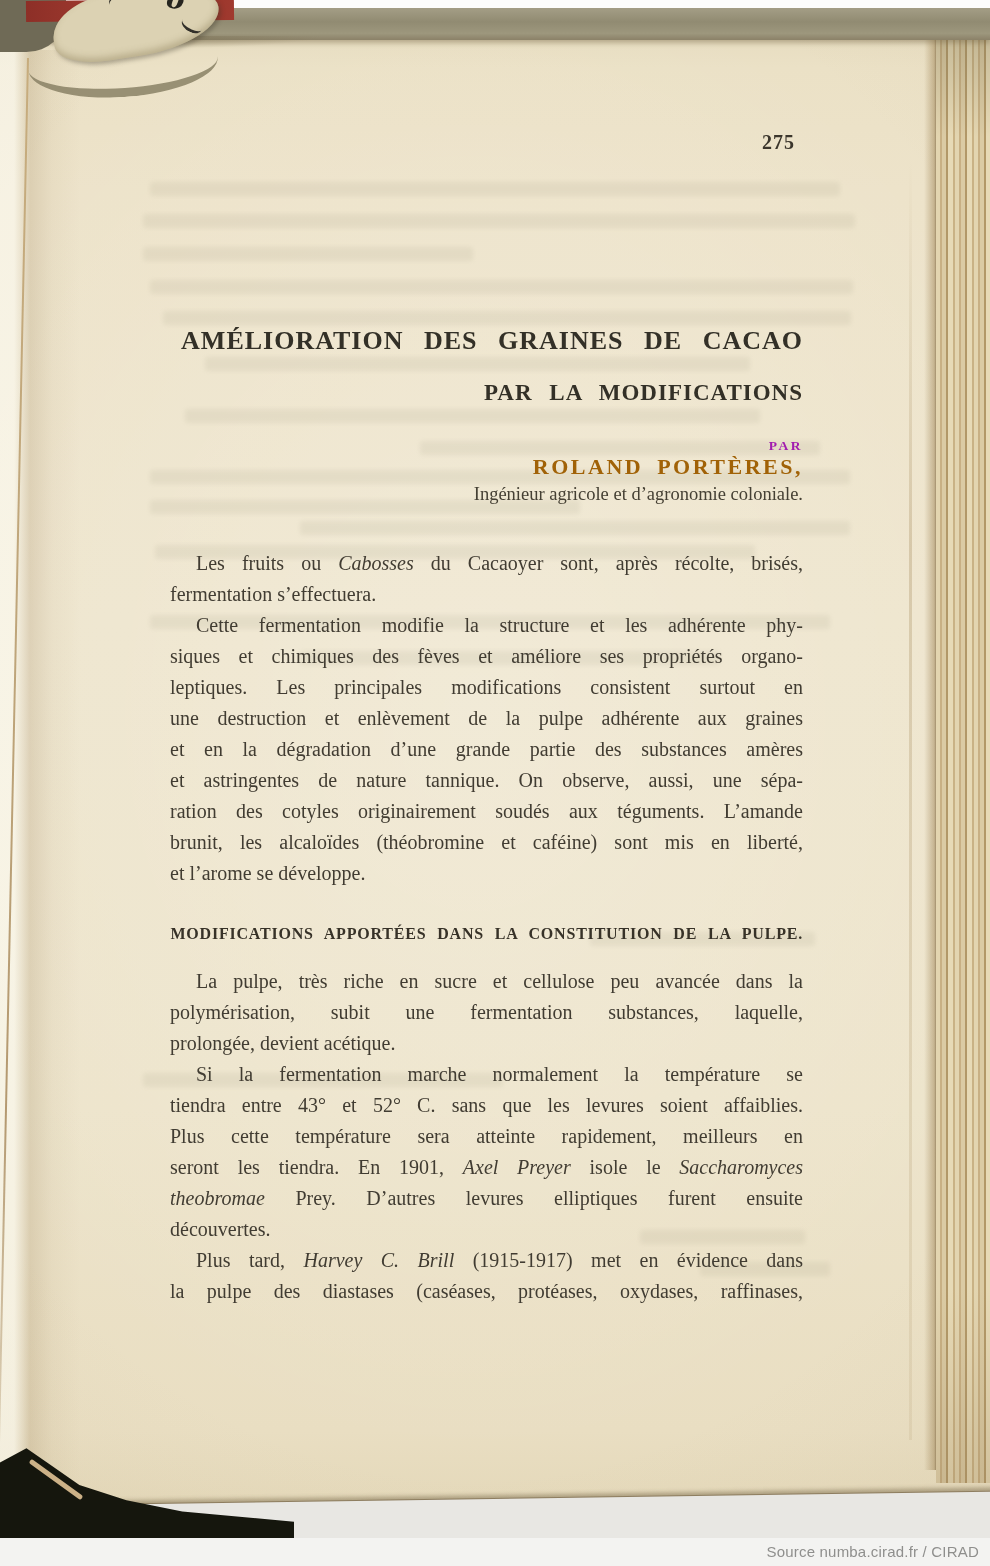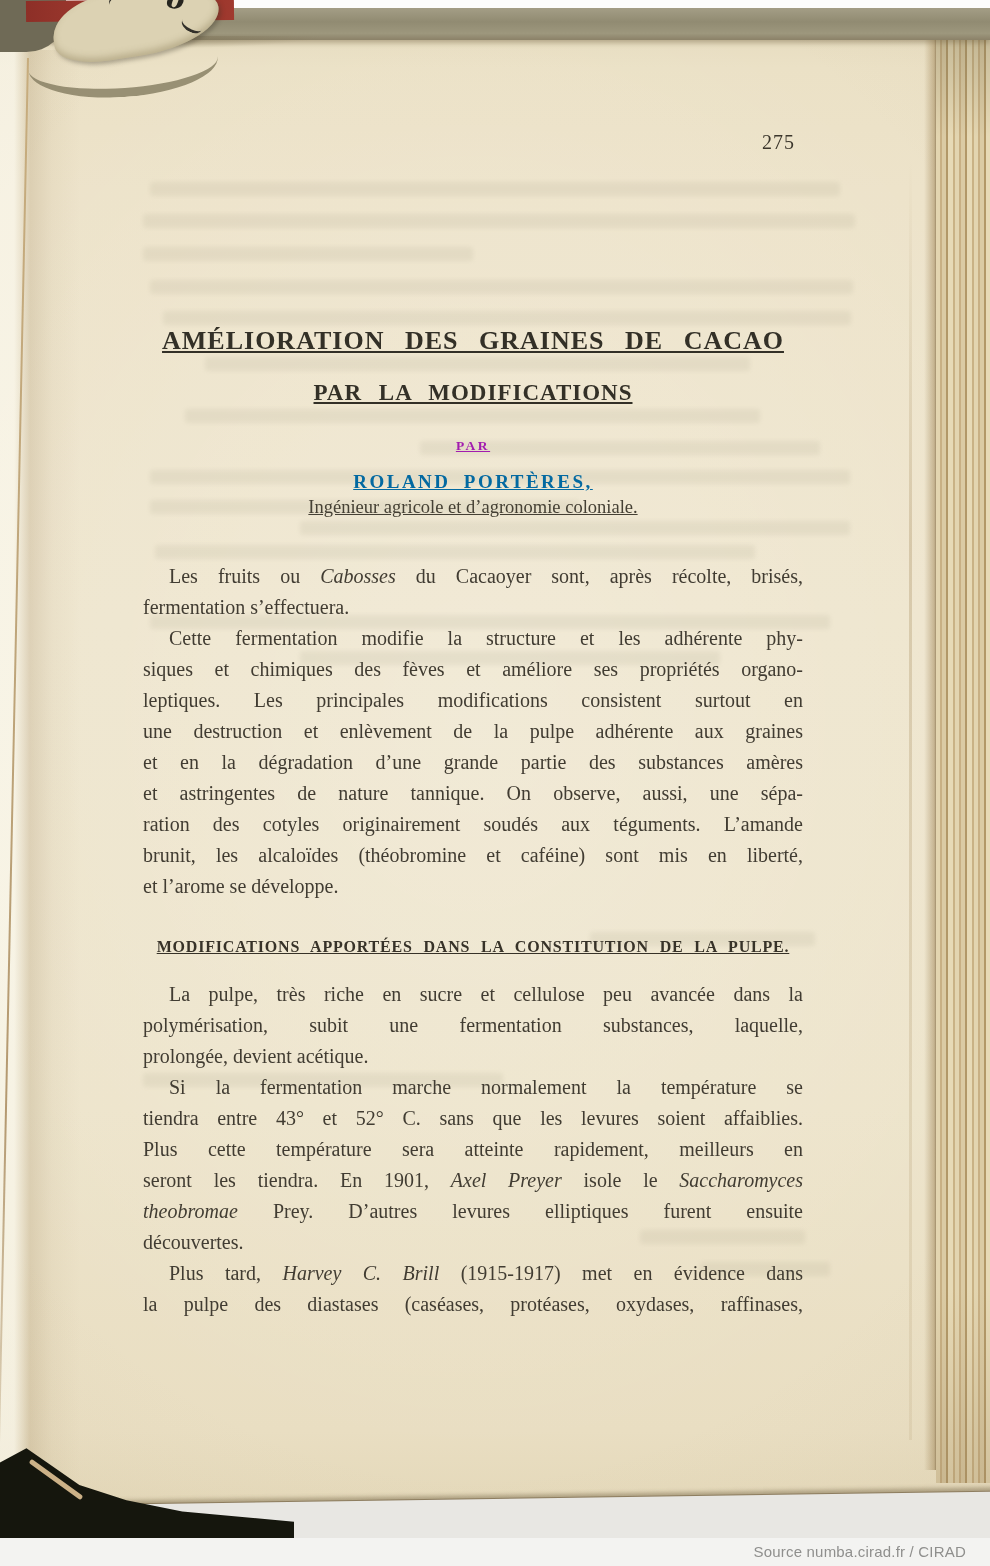--- a/index.html
+++ b/index.html
@@ -60,38 +60,38 @@
         transform:rotate(-0.85deg);
         box-shadow:0 -1px 0 #8e7e60, 0 -4px 4px rgba(105,88,58,.45);}
   .dark-wedge{position:absolute;left:0;top:1436px;width:294px;height:102px;background:#15160d;
         clip-path:polygon(0 26%, 9% 12%, 16% 26%, 27% 48%, 43% 63%, 62% 74%, 100% 84%, 100% 100%, 0 100%);}
   .wedge-streak{position:absolute;left:24px;top:1477px;width:64px;height:5px;background:#ccb187;
         transform:rotate(36deg);border-radius:3px;}
 
   
   #watermark-bar{position:absolute;left:0;bottom:0;width:990px;height:28px;background:#f3f3f1;
         font-family:"Liberation Sans", sans-serif;font-size:15px;color:#8f8f8d;
-        text-align:right;line-height:28px;padding-right:24px;box-sizing:border-box;letter-spacing:.2px;}
+        text-align:right;line-height:28px;padding-right:11px;box-sizing:border-box;letter-spacing:.2px;}
 
   
   #ghost-layer{position:absolute;inset:0;}
   .ghost{position:absolute;height:14px;background:#9d987e;opacity:.13;filter:blur(2.2px);border-radius:3px;}
 
   
   #page-number{position:absolute;top:131px;left:143px;width:652px;text-align:right;
-        font-size:20px;letter-spacing:1px;color:#3b362c;}
+        font-size:20px;letter-spacing:1px;color:#3b362c;font-weight:bold;}
   #content{position:absolute;left:143px;top:0;width:660px;color:#413c32;}
-  .t-center{text-align:center;white-space:nowrap;text-decoration:underline;}
+  .t-center{text-align:right;white-space:nowrap;}
   #article-title{margin-top:326px;font-size:26px;font-weight:700;letter-spacing:1px;word-spacing:13px;color:#333027;}
   #article-subtitle{margin-top:24px;font-size:23px;font-weight:700;letter-spacing:1px;word-spacing:10px;color:#333027;}
   #byline-intro{margin-top:32px;font-size:13.5px;font-weight:700;letter-spacing:2.5px;color:#a21caf;}
-  #author-name{margin-top:17px;font-size:19px;font-weight:700;letter-spacing:2.5px;word-spacing:6px;color:#0369a1;}
+  #author-name{font-size:22px;font-weight:700;letter-spacing:2.5px;word-spacing:6px;color:#a16207;}
   #author-affiliation{margin-top:4px;font-size:18.5px;color:#454034;}
   #body-text{margin-top:43px;font-size:20px;line-height:31px;}
-  .pline{text-align:justify;text-align-last:justify;white-space:nowrap;}
+  .pline{text-align:justify;text-align-last:justify;white-space:nowrap;margin-left:27px;}
   .pline.final{text-align-last:left;}
   .pline.indented{text-indent:26px;}
   .it{font-style:italic;}
   #section-heading{margin-top:29px;margin-bottom:17px;font-size:16px;font-weight:700;
         letter-spacing:.8px;word-spacing:6px;color:#373228;}
 </style>
 </head>
 <body>
 
 <div id="scene">

